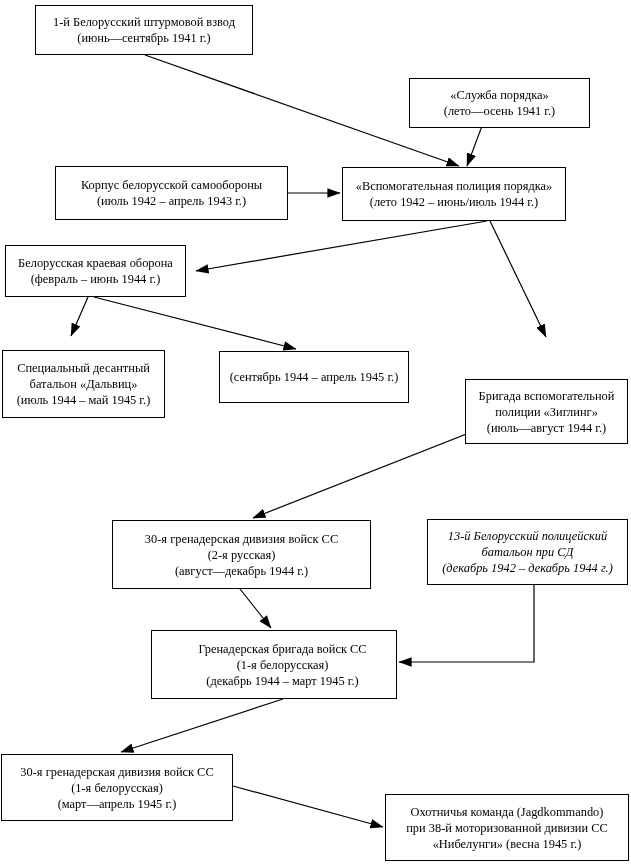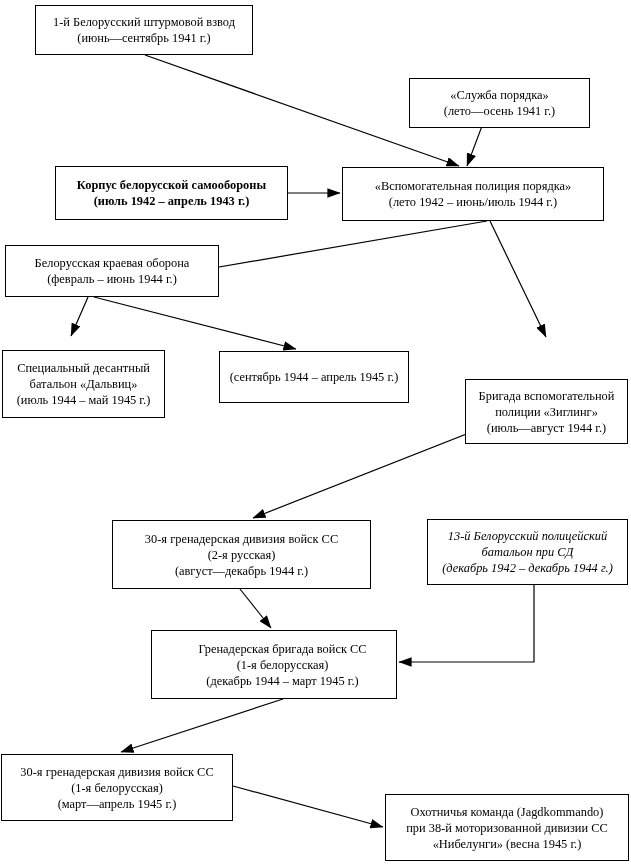--- a/index.html
+++ b/index.html
@@ -35,23 +35,23 @@
     text-align: center;
     font-size: 12.4px;
     line-height: 16px;
     padding: 2px 4px;
   }
   .node .ln { white-space: nowrap; }
 
   
   #b-assault       { left: 35px;  top: 5px;   width: 218px; height: 50px; }
   #b-sluzhba       { left: 409px; top: 36px;  width: 181px; height: 50px; margin-top: 42px; }
-  #b-corps         { left: 55px;  top: 166px; width: 233px; height: 54px; font-weight: bold; }
-  #b-auxpolice     { left: 342px; top: 167px; width: 262px; height: 54px; }
-  #b-kraevaya      { left: 5px;   top: 245px; width: 214px; height: 52px; }
+  #b-corps         { left: 55px;  top: 166px; width: 233px; height: 54px; }
+  #b-auxpolice     { left: 342px; top: 167px; width: 224px; height: 54px; }
+  #b-kraevaya      { left: 5px;   top: 245px; width: 181px; height: 52px; }
   #b-dalwitz       { left: 2px;   top: 350px; width: 163px; height: 68px; }
   #b-kadrovy       { left: 219px; top: 351px; width: 190px; height: 52px; }
   #b-siegling      { left: 465px; top: 339px; width: 163px; height: 65px; margin-top: 40px; }
   #b-div30rus      { left: 112px; top: 520px; width: 259px; height: 69px; }
   #b-pol13         { left: 427px; top: 519px; width: 201px; height: 66px; font-style: italic; }
   #b-grenbrigade   { left: 151px; top: 630px; width: 246px; height: 69px; padding-left: 21px; }
   #b-div30bel      { left: 1px;   top: 754px; width: 232px; height: 67px; }
   #b-jagd          { left: 385px; top: 794px; width: 244px; height: 67px; }
 </style>
 </head>

